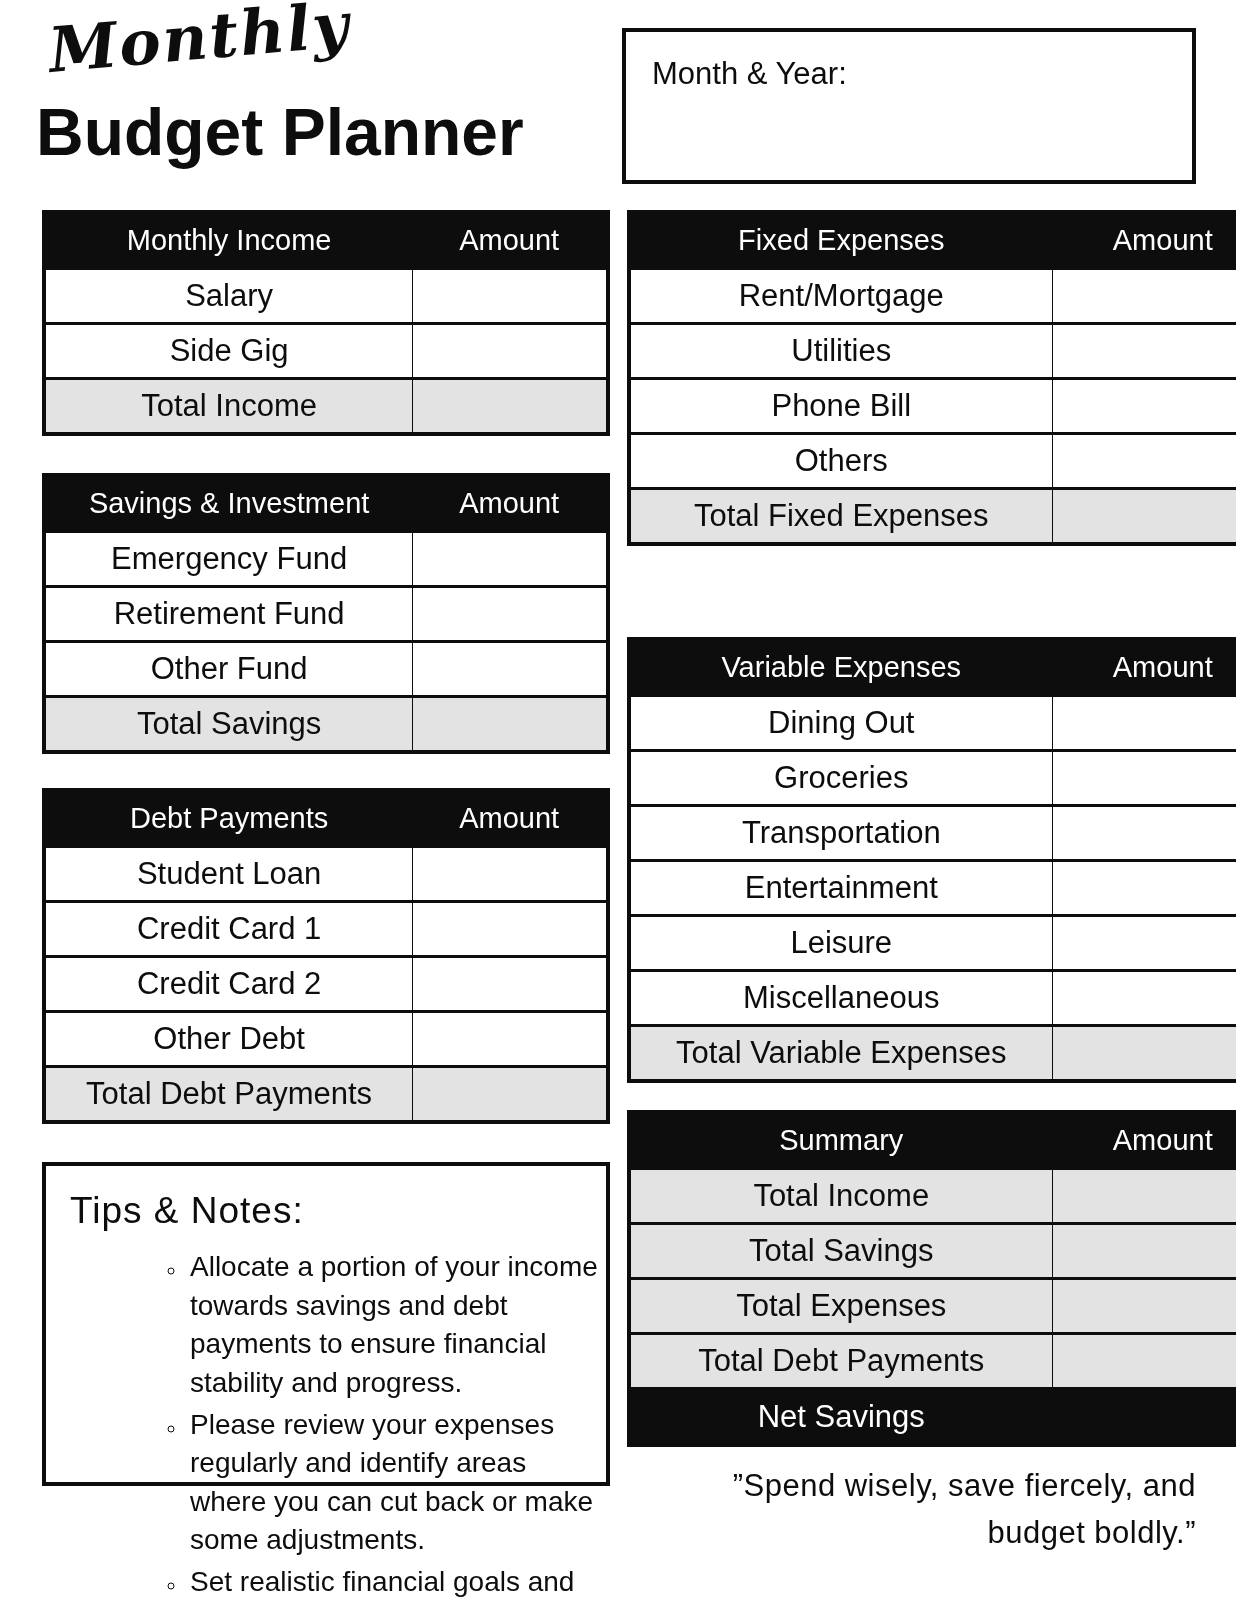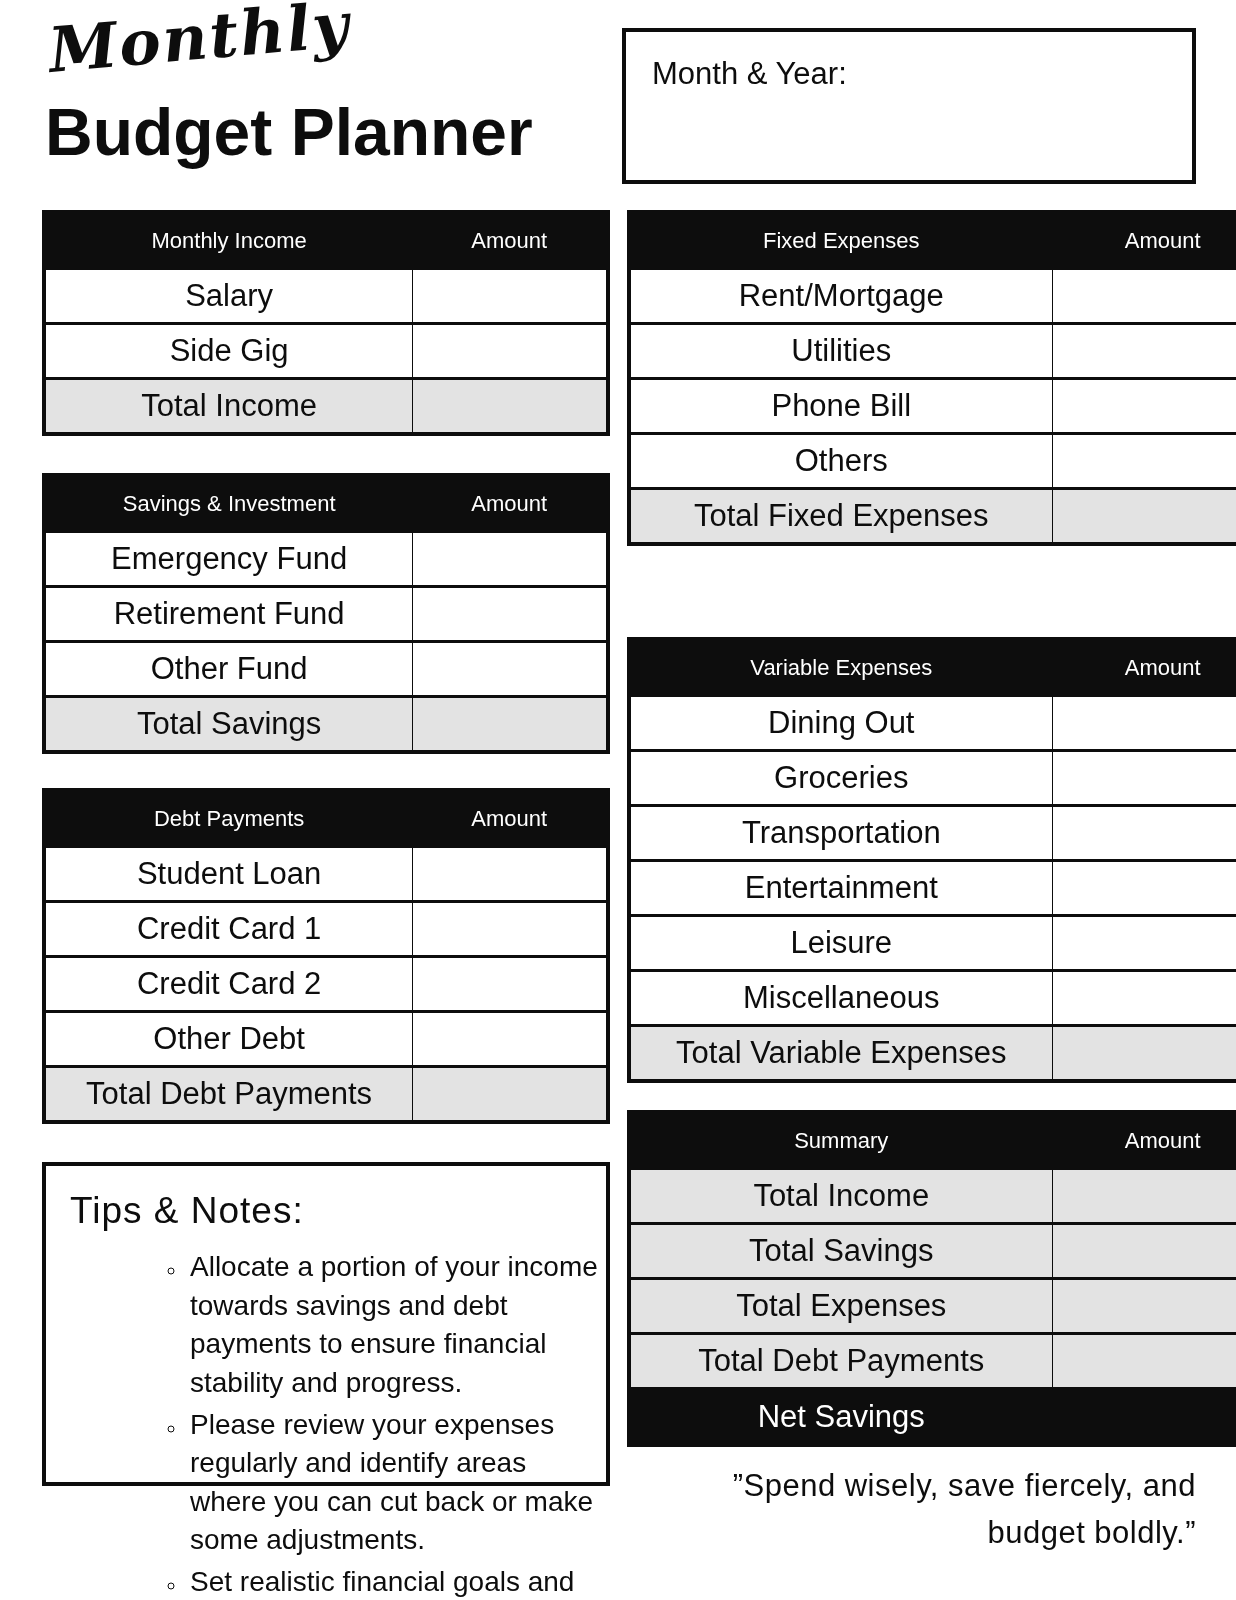--- a/index.html
+++ b/index.html
@@ -9,21 +9,21 @@
   }
 
   
   .script-title {
     position:absolute; left:52px; top:14px;
     font-family:"DejaVu Serif", serif; font-style:italic; font-weight:700;
     font-size:62px; transform:rotate(-5deg); transform-origin:left bottom;
     letter-spacing:2px;
   }
   .main-title {
-    position:absolute; left:45px; top:94px;
+    position:absolute; left:36px; top:94px;
     font-size:66px; font-weight:700; letter-spacing:0px; white-space:nowrap;
   }
   .month-box {
     position:absolute; left:622px; top:28px; width:574px; height:156px;
     border:4px solid #0d0d0d; box-sizing:border-box; background:#fff;
   }
   .month-label { padding:24px 0 0 26px; font-size:31px; }
 
   
   .btable {
@@ -34,21 +34,21 @@
   .t-left  { left:42px;  width:568px; }
   .t-right { left:627px; width:651px; }
   .trow { display:flex; gap:1px; height:52px; flex:none; }
   .trow.thead { background:#0d0d0d; color:#ffffff; gap:0; height:53px; }
   .cell {
     display:flex; align-items:center; justify-content:center;
     background:#ffffff; font-size:31px; box-sizing:border-box;
   }
   .c1 { width:65.4%; flex:none; }
   .c2 { flex:1; }
-  .thead .cell { background:transparent; color:#ffffff; font-size:22px;text-align:center; }
+  .thead .cell { background:transparent; color:#ffffff; font-size:29px;text-align:center; }
   .row-total .cell { background:#e3e3e3; }
   .row-footer { background:#0d0d0d; height:53px; }
   .row-footer .cell { background:transparent; color:#ffffff; }
 
   
   #income-table   { top:210px; }
   #savings-table  { top:473px; }
   #debt-table     { top:788px; }
   #fixed-table    { top:210px; }
   #variable-table { top:637px; }

